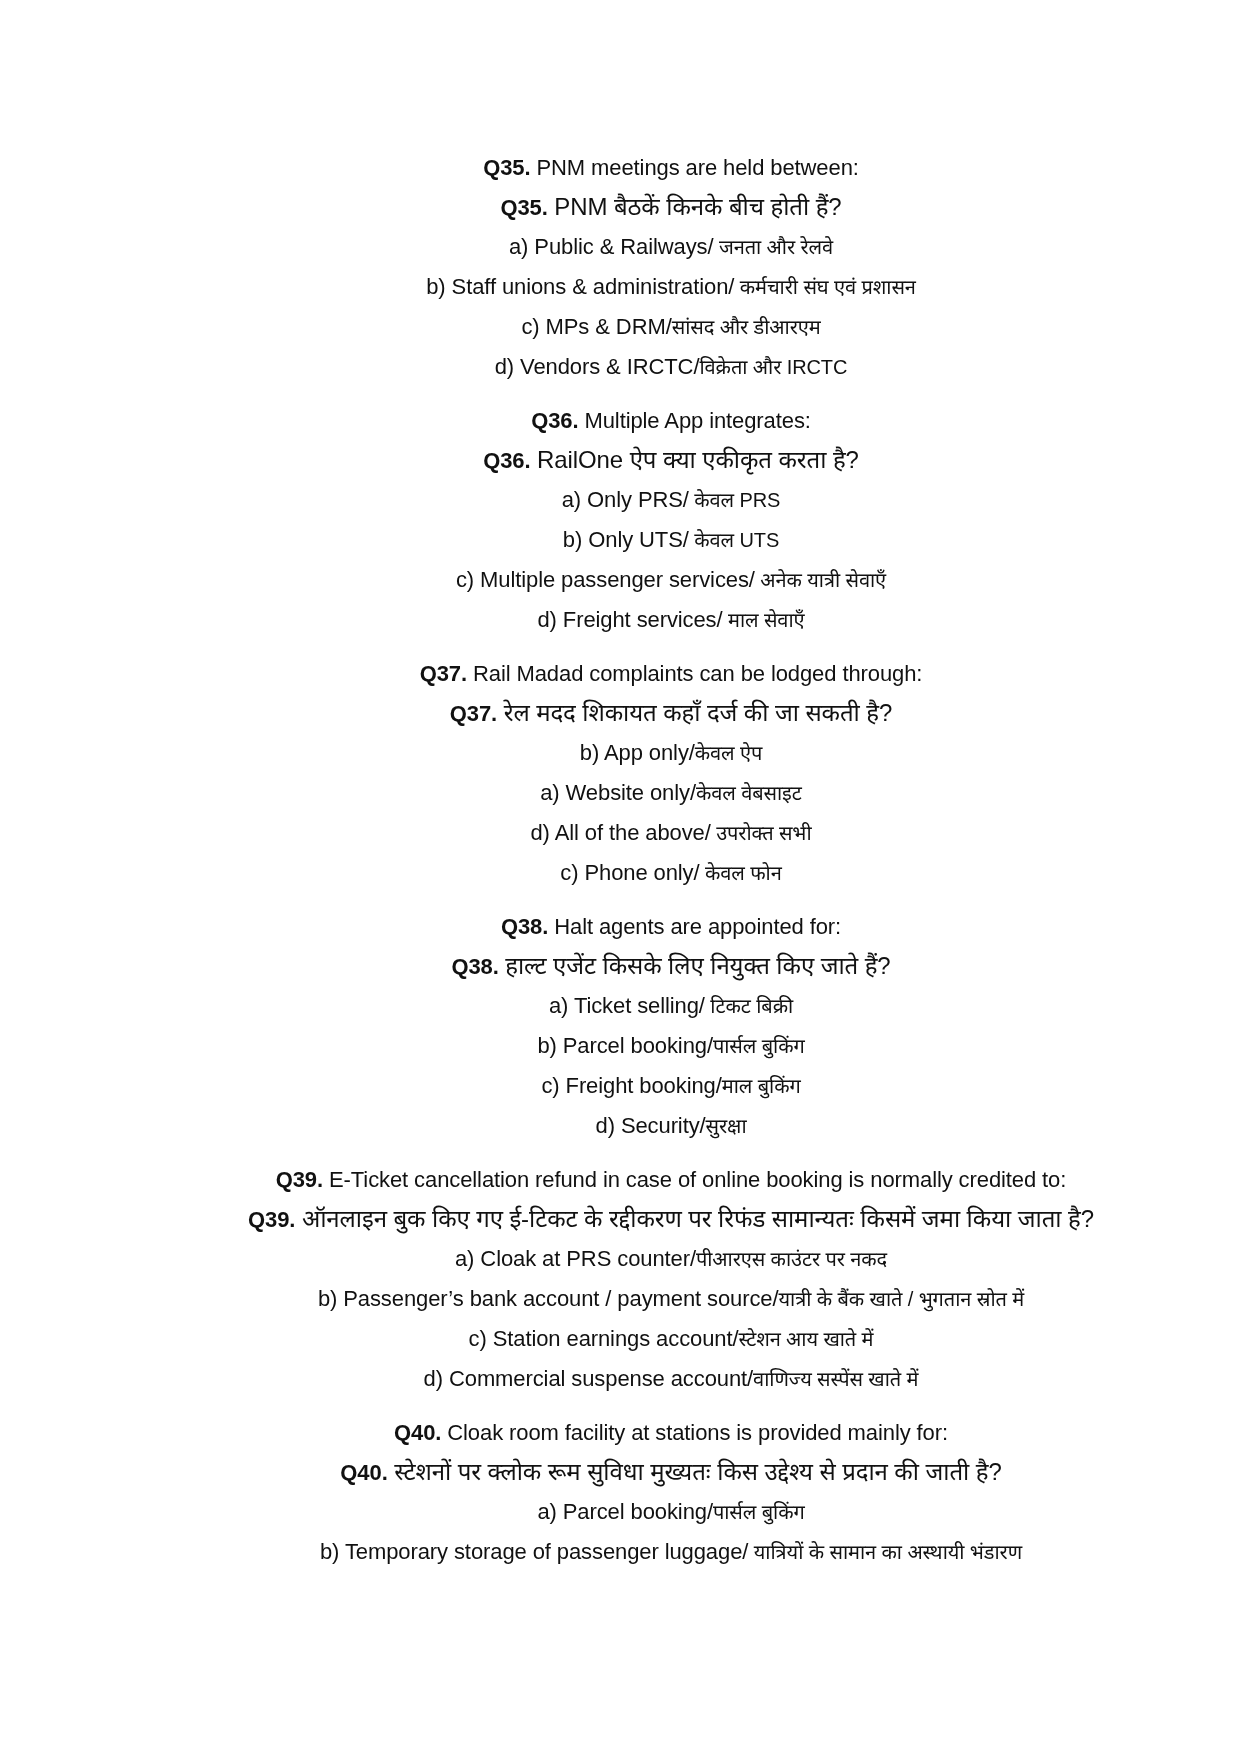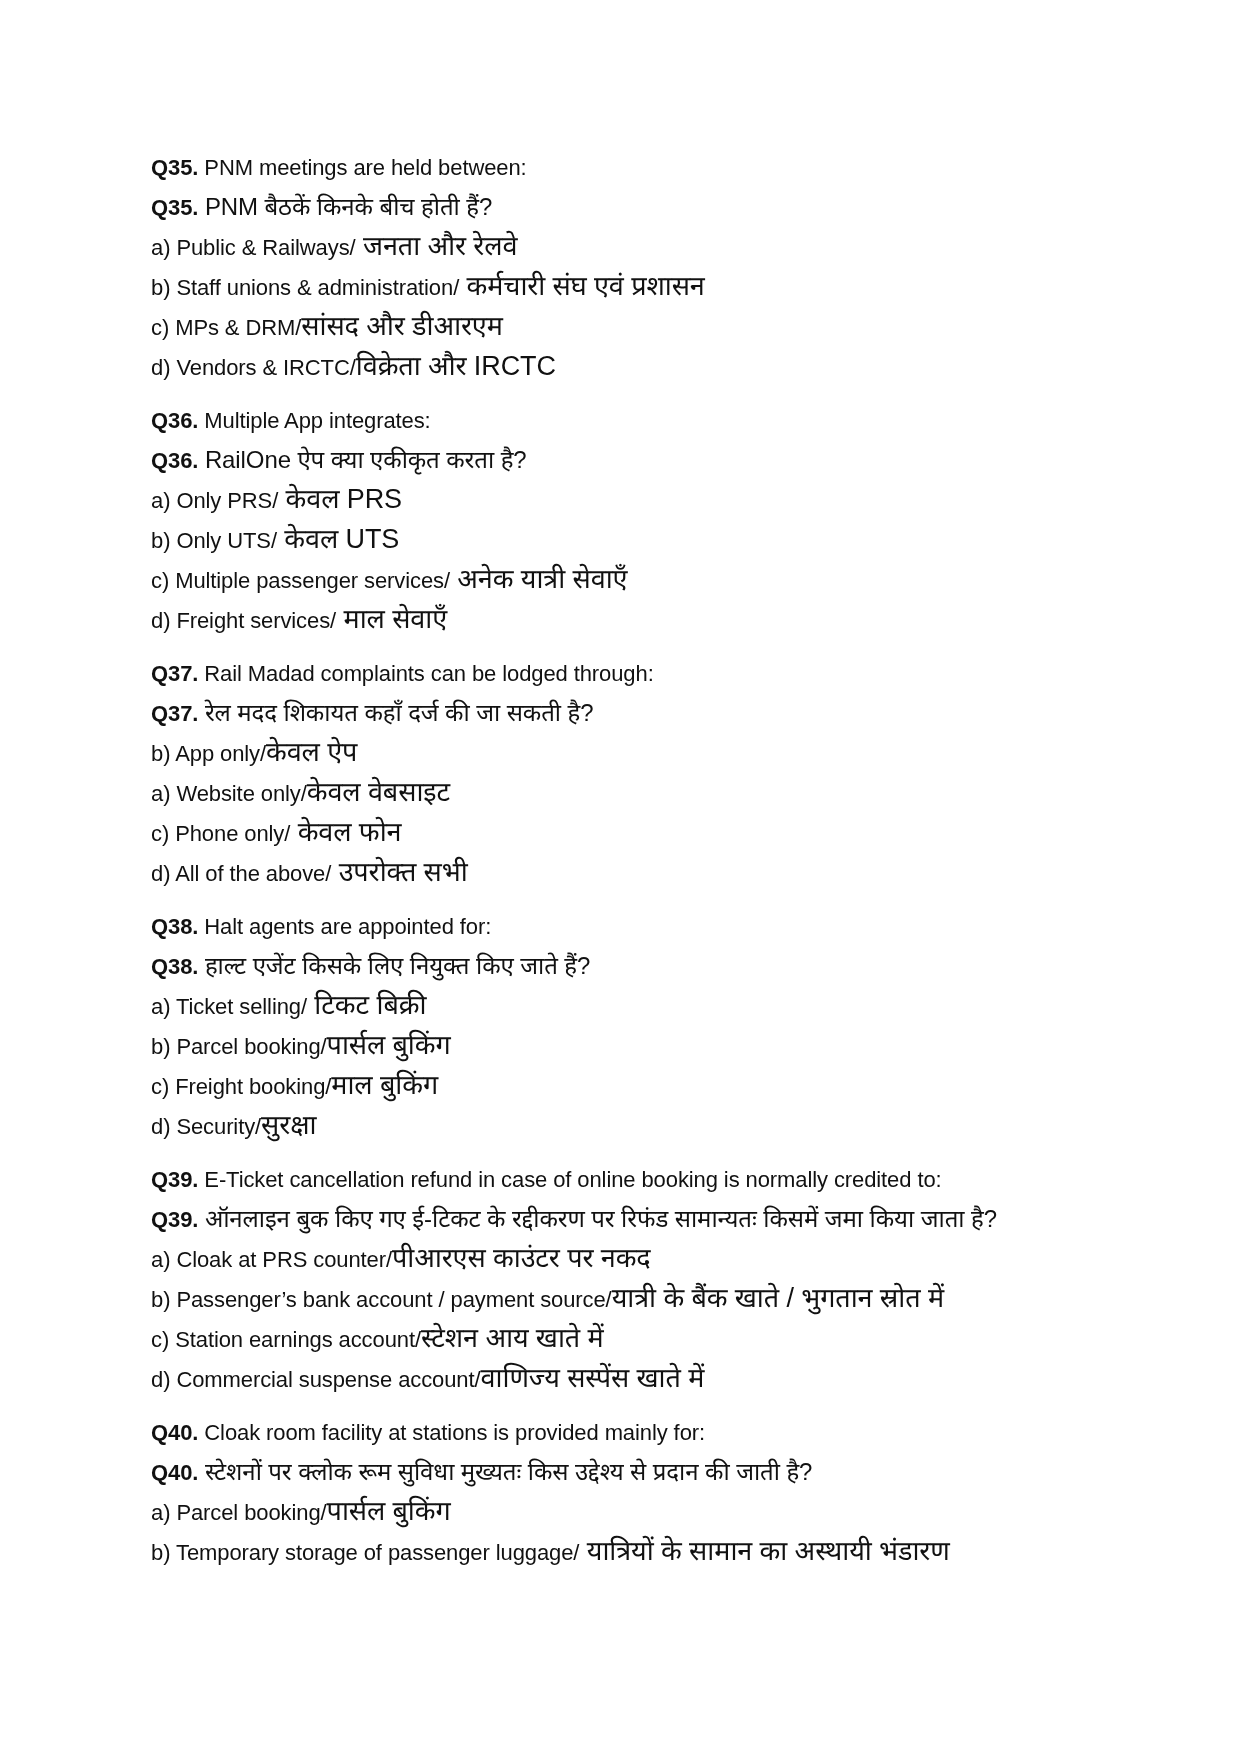--- a/index.html
+++ b/index.html
@@ -1,23 +1,23 @@
 <!DOCTYPE html>
 <html><head>
 <meta charset="utf-8">
 <style>
   html, body { margin: 0; padding: 0; background: #ffffff; }
   body { width: 1241px; height: 1754px; position: relative; overflow: hidden;
          font-family: "Liberation Sans", "DejaVu Sans", sans-serif; color: #111111; }
   .page { position: absolute; left: 0; top: 0; width: 1241px; height: 1754px; background: #ffffff; }
   .content { position: absolute; left: 151px; top: 148px; width: 1040px; }
-  .q-block { margin: 0 0 14px 0; }
+  .q-block { margin: 0 0 14px 0; text-align: center; }
   .line { font-size: 22px; line-height: 39px; white-space: nowrap; letter-spacing: -0.1px; }
   .line.hi { font-size: 24px; }
-  .opt-hi { font-size: 27px; }
+  .opt-hi { font-size: 20px; }
   .qno { font-weight: bold; }
 </style>
 </head>
 <body>
 
 <div class="page">
   <div class="content">
 
     <div class="q-block">
       <div class="line"><span class="qno">Q35.</span> <span>PNM meetings are held between:</span></div>
@@ -35,22 +35,22 @@
       <div class="line"><span>b)</span> <span>Only UTS/</span><span class="opt-hi"> केवल UTS</span></div>
       <div class="line"><span>c)</span> <span>Multiple passenger services/</span><span class="opt-hi"> अनेक यात्री सेवाएँ</span></div>
       <div class="line"><span>d)</span> <span>Freight services/</span><span class="opt-hi"> माल सेवाएँ</span></div>
     </div>
 
     <div class="q-block">
       <div class="line"><span class="qno">Q37.</span> <span>Rail Madad complaints can be lodged through:</span></div>
       <div class="line hi"><span class="qno" style="font-size:22px">Q37.</span> <span>रेल मदद शिकायत कहाँ दर्ज की जा सकती है?</span></div>
       <div class="line"><span>b)</span> <span>App only/</span><span class="opt-hi">केवल ऐप</span></div>
       <div class="line"><span>a)</span> <span>Website only/</span><span class="opt-hi">केवल वेबसाइट</span></div>
+      <div class="line"><span>d)</span> <span>All of the above/</span><span class="opt-hi"> उपरोक्त सभी</span></div>
       <div class="line"><span>c)</span> <span>Phone only/</span><span class="opt-hi"> केवल फोन</span></div>
-      <div class="line"><span>d)</span> <span>All of the above/</span><span class="opt-hi"> उपरोक्त सभी</span></div>
     </div>
 
     <div class="q-block">
       <div class="line"><span class="qno">Q38.</span> <span>Halt agents are appointed for:</span></div>
       <div class="line hi"><span class="qno" style="font-size:22px">Q38.</span> <span>हाल्ट एजेंट किसके लिए नियुक्त किए जाते हैं?</span></div>
       <div class="line"><span>a)</span> <span>Ticket selling/</span><span class="opt-hi"> टिकट बिक्री</span></div>
       <div class="line"><span>b)</span> <span>Parcel booking/</span><span class="opt-hi">पार्सल बुकिंग</span></div>
       <div class="line"><span>c)</span> <span>Freight booking/</span><span class="opt-hi">माल बुकिंग</span></div>
       <div class="line"><span>d)</span> <span>Security/</span><span class="opt-hi">सुरक्षा</span></div>
     </div>

